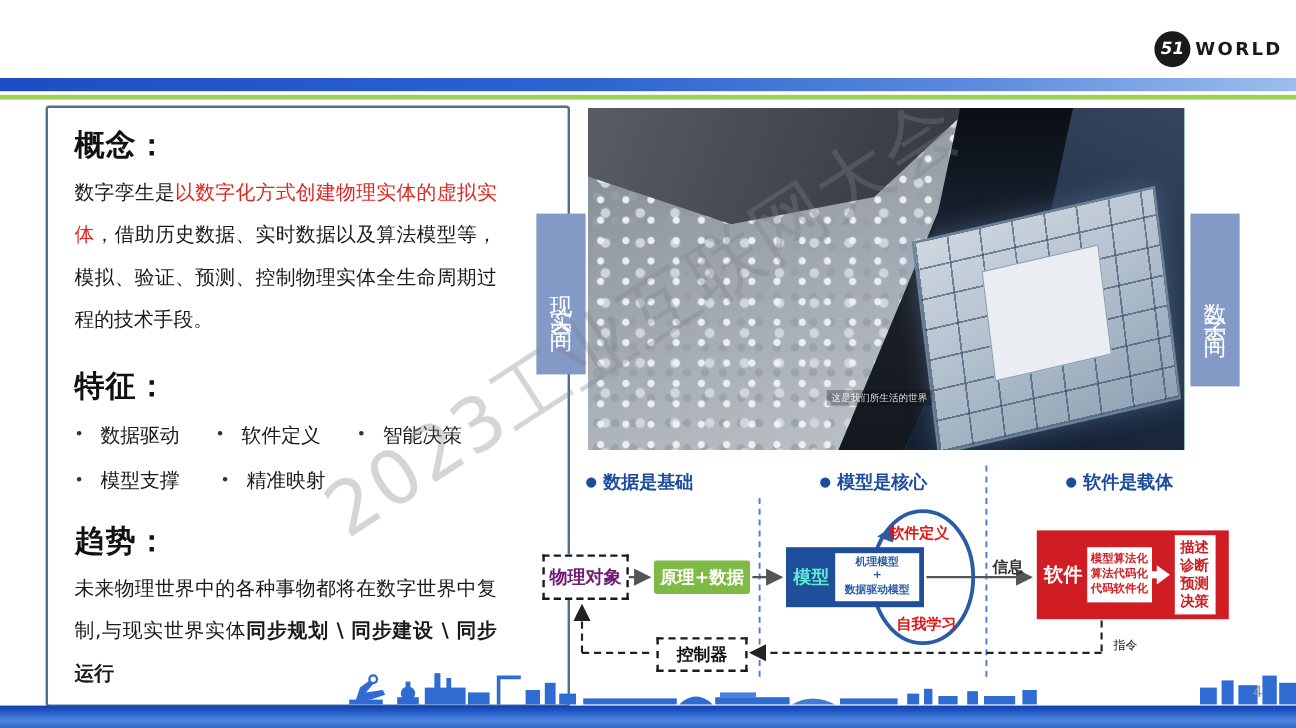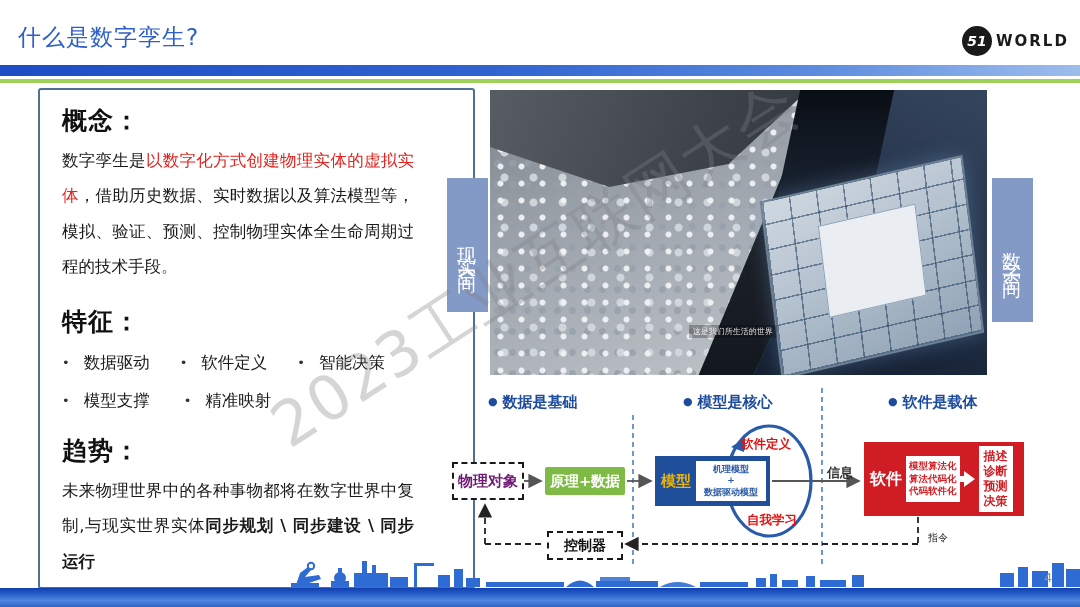--- a/index.html
+++ b/index.html
@@ -72,21 +72,21 @@
   .dash-box{position:absolute;border:2px dashed #1a1a1a;background:#fff;display:flex;align-items:center;justify-content:center;
     font-weight:bold;z-index:6;}
   .phys{left:452px;top:462px;width:68px;height:34px;color:#701a75;font-size:15px;}
   .ctrl{left:547px;top:531px;width:72px;height:25px;color:#111;font-size:14px;}
 
   .green-box{position:absolute;left:545px;top:467px;width:80px;height:28px;background:#7fba45;color:#fff;
     display:flex;align-items:center;justify-content:center;font-size:14.5px;font-weight:bold;z-index:6;border-radius:2px;}
 
   .model-box{position:absolute;left:655px;top:456px;width:115px;height:50px;background:#1f4e9b;display:flex;align-items:center;
     padding:0 4px 0 6px;box-sizing:border-box;z-index:6;}
-  .model-label{color:#eab308;font-size:15px;font-weight:bold;margin-right:5px;}
+  .model-label{color:#5eead4;font-size:15px;font-weight:bold;margin-right:5px;}
   .model-inner{flex:1;background:#fff;height:40px;display:flex;flex-direction:column;align-items:center;justify-content:center;
     color:#2a5aa5;font-size:9px;font-weight:bold;line-height:1.25;text-align:center;}
   .model-inner .plus{font-size:9px;}
 
   .red-note{position:absolute;color:#e01515;font-size:12.5px;font-weight:bold;z-index:8;white-space:nowrap;}
   .dyn{left:741px;top:436px;} .self{left:747px;top:512px;}
   .info-label{position:absolute;left:827px;top:464px;font-size:13px;font-weight:bold;color:#333;z-index:6;}
   .cmd-label{position:absolute;left:928px;top:531px;font-size:10px;color:#222;z-index:6;}
 
   .sw-box{position:absolute;left:864px;top:442px;width:160px;height:74px;background:#d01d23;display:flex;align-items:center;
@@ -103,21 +103,20 @@
   .skyline{position:absolute;left:0;top:552px;width:1080px;height:38px;z-index:20;pointer-events:none;}
   .bottom-band{position:absolute;left:0;top:588px;width:1080px;height:19px;z-index:21;
     background:linear-gradient(180deg,#0f3fae 0%,#2a62cc 35%,#4f86de 65%,#2f66c4 100%);}
   .page-num{position:absolute;left:1044px;top:570px;font-size:13px;color:#979797;z-index:22;}
 </style>
 </head>
 <body>
 
 <div class="slide">
 
-  <div class="page-title">什么是数字孪生?</div>
   <div class="logo">
     <span class="logo-badge">51</span>
     <span class="logo-name">WORLD</span>
   </div>
   <div class="bar-blue"></div>
   <div class="bar-green"></div>
 
   <div class="panel">
     <h2>概念：</h2>
     <p class="body-text"><span>数字孪生是</span><span class="red">以数字化方式创建物理实体的虚拟实体</span><span>，借助历史数据、实时数据以及算法模型等，模拟、验证、预测、控制物理实体全生命周期过程的技术手段。</span></p>

